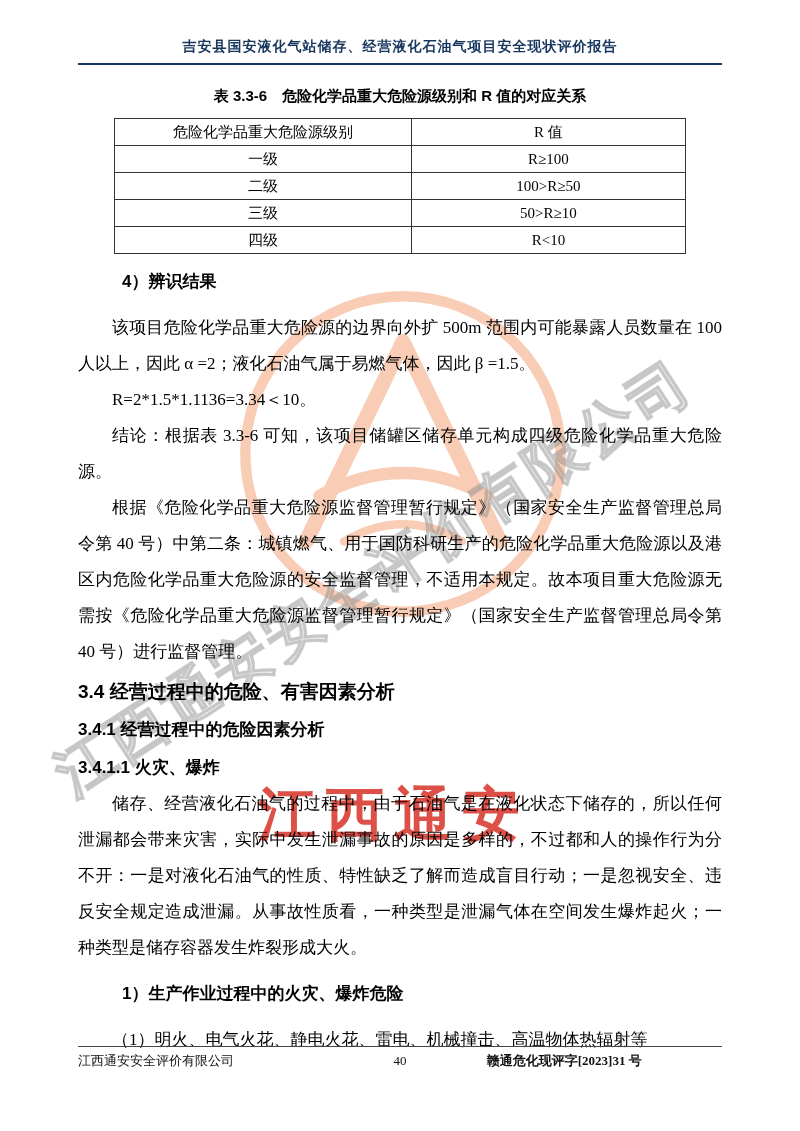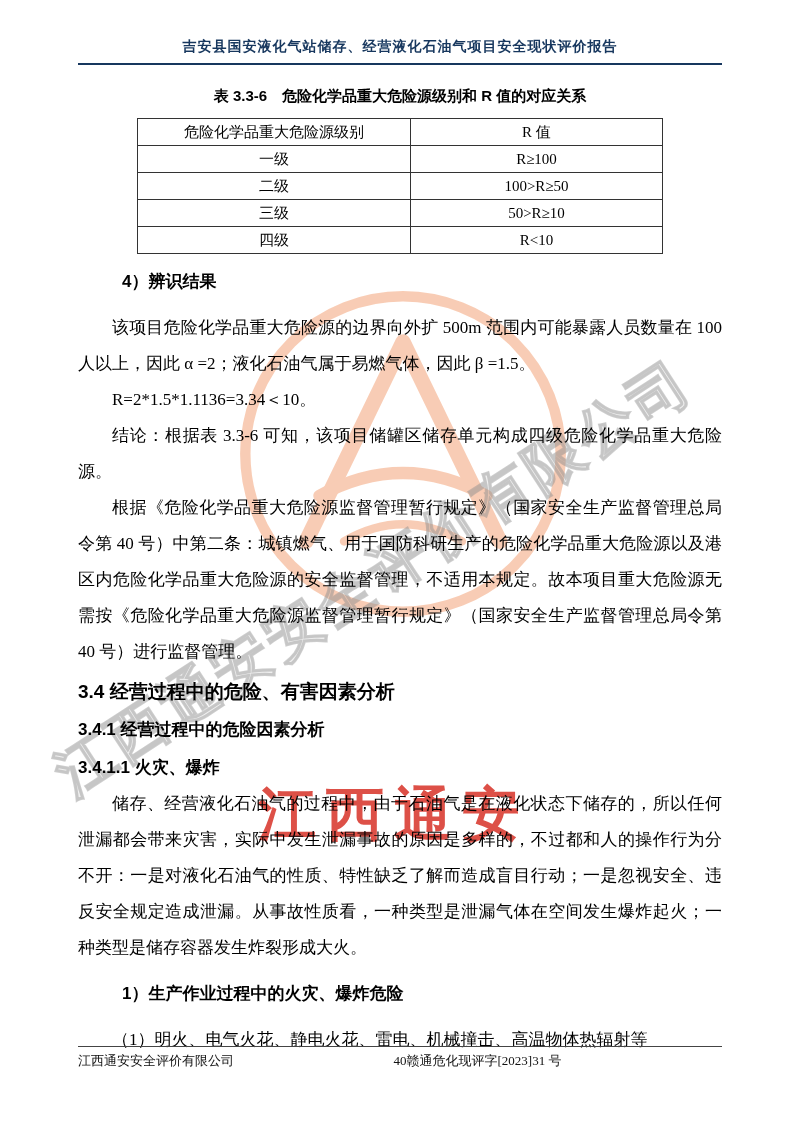--- a/index.html
+++ b/index.html
@@ -72,21 +72,21 @@
     border-bottom: 2px solid #17375e;
   }
   .table-caption {
     text-align: center;
     font-family: "Liberation Sans", "DejaVu Sans", sans-serif;
     font-weight: bold;
     font-size: 15px;
     margin: 22px 0 12px 0;
   }
   .data-table {
-    width: 526px;
+    width: 572px;
     margin: 0 auto;
     border-collapse: collapse;
     font-size: 15px;
   }
   .data-table th, .data-table td {
     border: 1px solid #333;
     height: 27px;
     text-align: center;
     vertical-align: middle;
     font-weight: normal;
@@ -136,21 +136,21 @@
     top: 1046px;
     border-top: 1px solid #444;
     padding-top: 5px;
     display: flex;
     align-items: baseline;
     font-size: 13px;
     color: #111;
   }
   .footer .f-left  { flex: 1; text-align: left; }
   .footer .f-mid   { flex: 0 0 auto; }
-  .footer .f-right { flex: 1; text-align: left; }
+  .footer .f-right { flex: 1; text-align: center; font-weight: bold; }
 </style>
 </head>
 <body>
 
 <div class="page">
 
   <div class="watermark-layer">
     <svg class="wm-logo" viewBox="0 0 360 360" aria-hidden="true">
       <circle cx="180" cy="180" r="166" fill="none" stroke="#ee7c3e" stroke-width="11"></circle>
       <path d="M78 272 L180 62 L282 272" fill="none" stroke="#ee7c3e" stroke-width="16" stroke-linecap="round" stroke-linejoin="round"></path>

